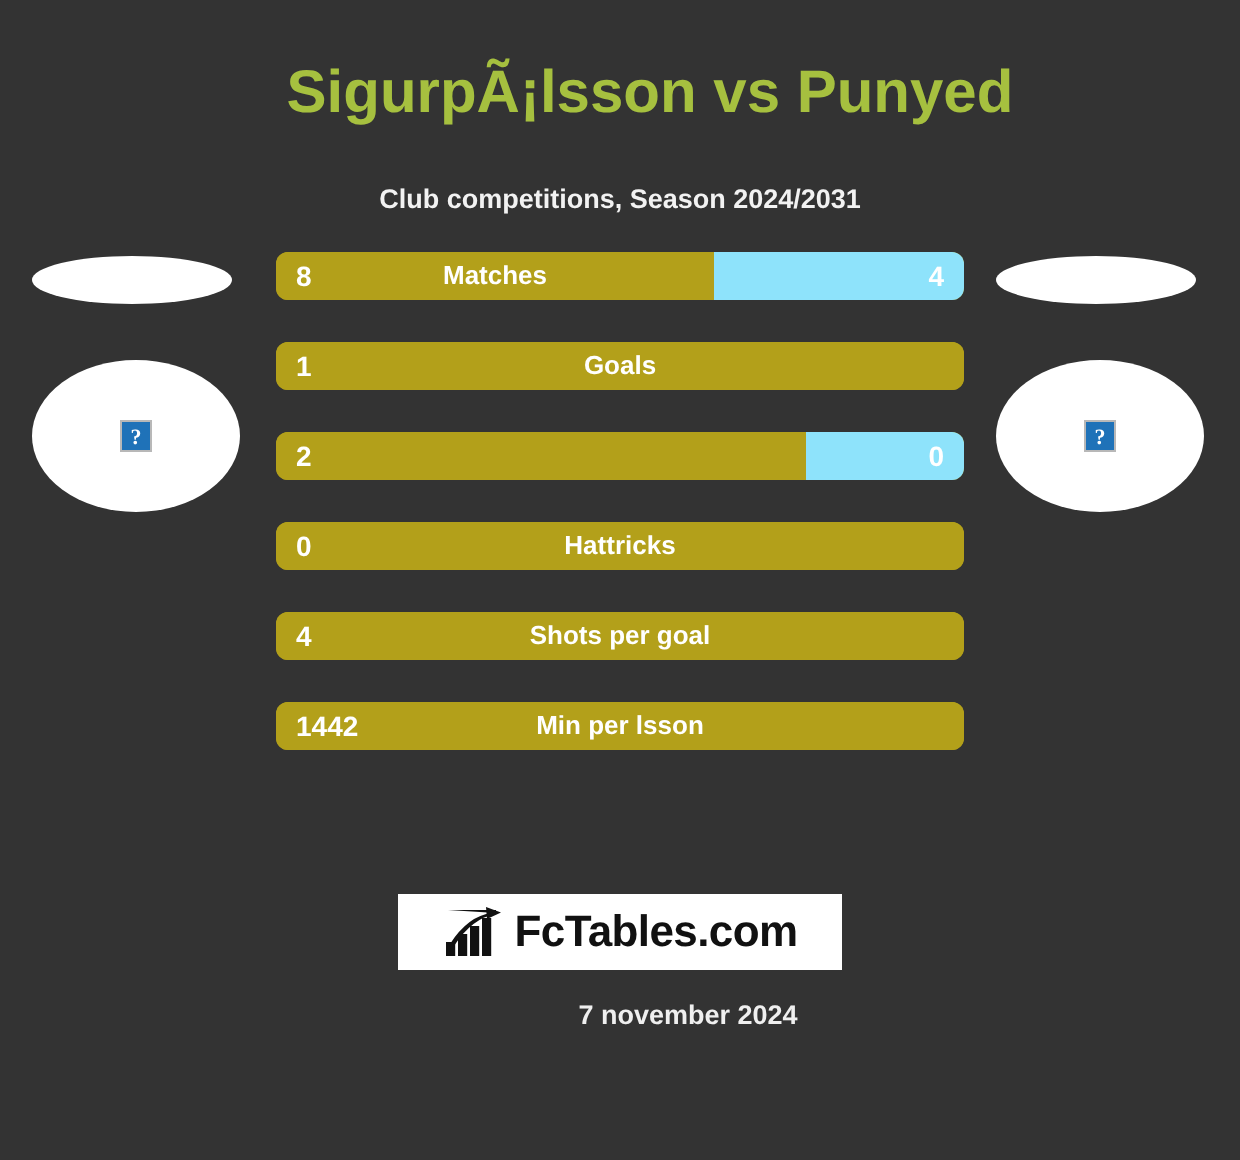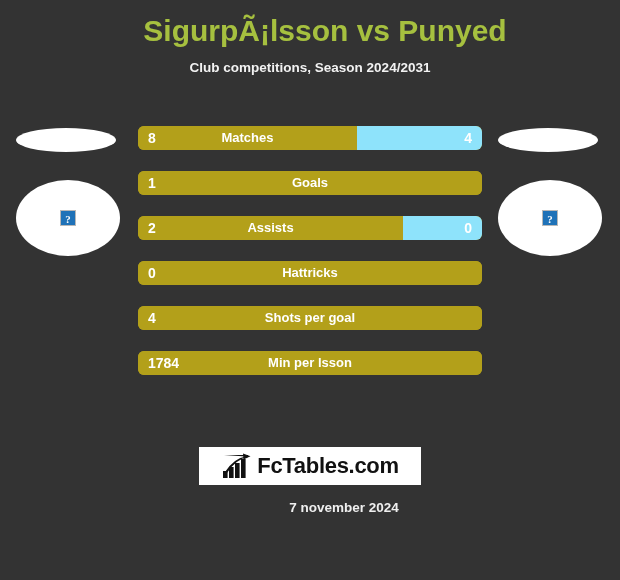--- a/index.html
+++ b/index.html
@@ -15,21 +15,21 @@
     position: relative;
   }
 
   
   .title {
     text-align: center;
     color: #A6C03F;
     font-size: 30px;
     font-weight: bold;
     letter-spacing: 0px;
-    margin: 0;
+    margin: 16px;
     padding-top: 14px;
     line-height: 34px;
     white-space: nowrap;
     padding-left: 30px;
   }
   .subtitle {
     text-align: center;
     color: #f2f2f2;
     font-size: 13.5px;
     font-weight: bold;
@@ -201,35 +201,34 @@
     <div class="stat-row">
       <div class="bar-left" style="width: 344px;"></div>
       <span class="val val-left">1</span>
       <span class="stat-label" style="width: 344px;">Goals</span>
     </div>
     <div class="stat-row">
       <div class="bar-right" style="width: 79px;"></div>
       <div class="bar-left" style="width: 265px;"></div>
       <span class="val val-left">2</span>
       <span class="val val-right">0</span>
-      <span class="stat-label" style="width: 265px;">Assists</span>
     </div>
     <div class="stat-row">
       <div class="bar-left" style="width: 344px;"></div>
       <span class="val val-left">0</span>
       <span class="stat-label" style="width: 344px;">Hattricks</span>
     </div>
     <div class="stat-row">
       <div class="bar-left" style="width: 344px;"></div>
       <span class="val val-left">4</span>
       <span class="stat-label" style="width: 344px;">Shots per goal</span>
     </div>
     <div class="stat-row">
       <div class="bar-left" style="width: 344px;"></div>
-      <span class="val val-left">1784</span>
+      <span class="val val-left">1442</span>
       <span class="stat-label" style="width: 344px;">Min per lsson</span>
     </div>
   </div>
 
 <div class="logo">
   <svg class="logo-mark" width="30" height="26" viewBox="0 0 30 26">
     <path d="M3 2 L27 2 L27 4 Q15 6 6 20 L4 19 Q13 5 25 3.4 Z" fill="#111111"></path>
     <polygon points="22,0.5 29.5,3.2 22.5,6.5" fill="#111111"></polygon>
     <rect x="2" y="18" width="4.6" height="7" fill="#111111"></rect>
     <rect x="8" y="14" width="4.6" height="11" fill="#111111"></rect>

